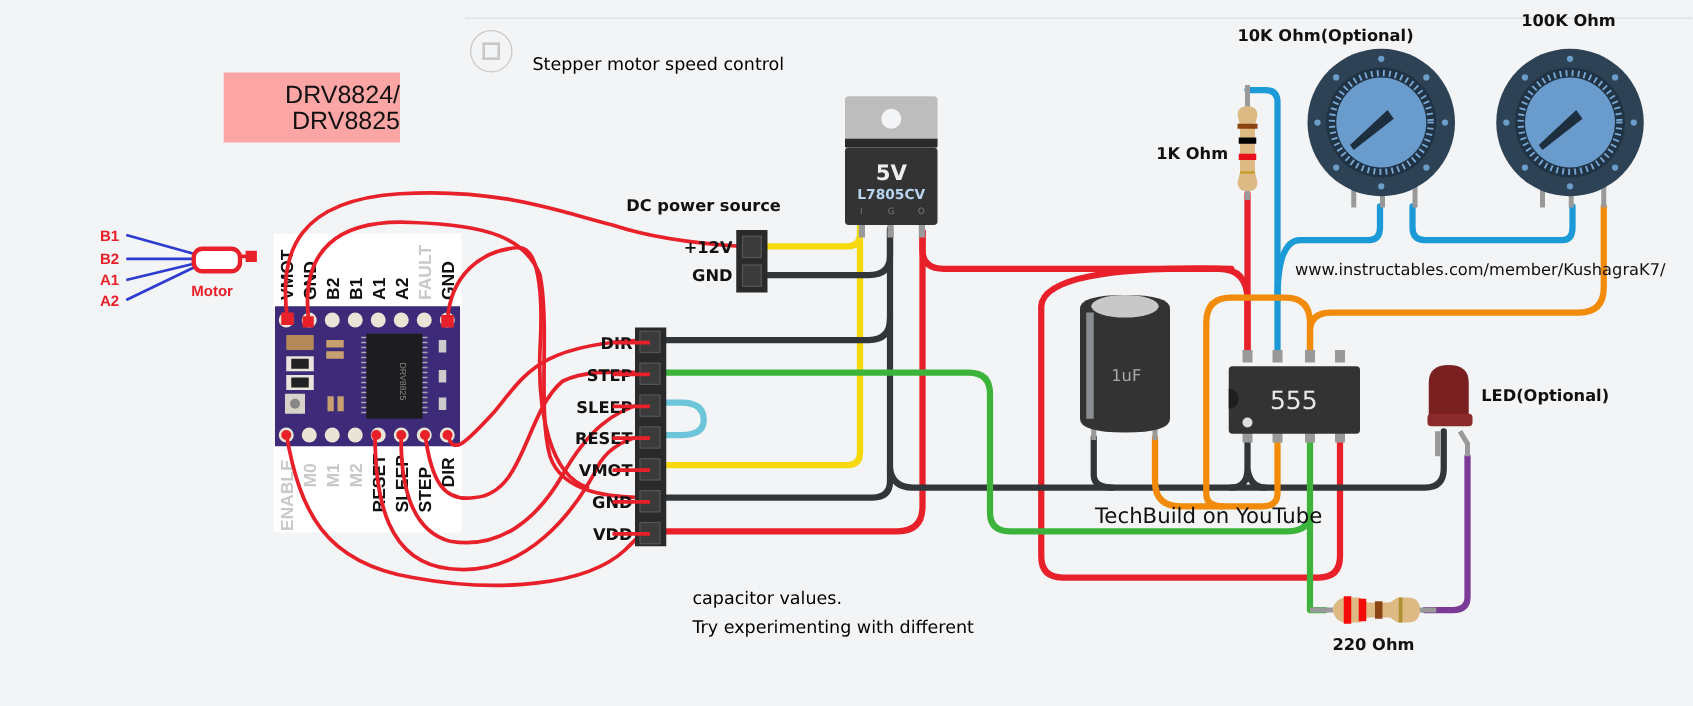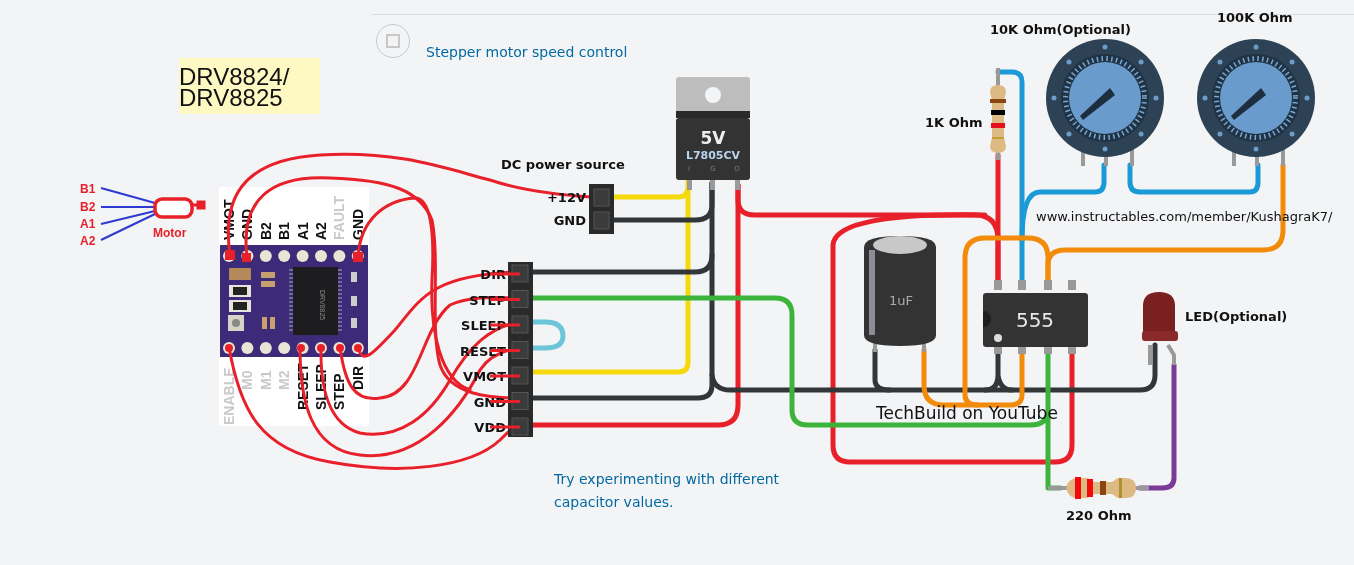--- a/index.html
+++ b/index.html
@@ -6,24 +6,24 @@
   body { width:1354px; height:565px; background:#f3f4f6; position:relative; overflow:hidden;
          font-family:"DejaVu Sans", sans-serif; }
   .topline { position:absolute; left:372px; top:14px; width:982px; height:1px; background:#dcdde0; }
   .fs-btn { position:absolute; left:376px; top:24px; width:32px; height:32px; border-radius:50%;
             border:1px solid #c8c8c8; background:#f3f4f6; }
   .fs-btn span { position:absolute; width:6px; height:6px; border-color:#c8c8c8; border-style:solid; }
   .fs-btn .a { left:9px; top:9px; border-width:2px 0 0 2px; }
   .fs-btn .b { right:9px; top:9px; border-width:2px 2px 0 0; }
   .fs-btn .c { left:9px; bottom:9px; border-width:0 0 2px 2px; }
   .fs-btn .d { right:9px; bottom:9px; border-width:0 2px 2px 0; }
-  .note { position:absolute; font-family:"DejaVu Sans", sans-serif; font-size:14px; color:#0369a1; line-height:23px; }
+  .note { position:absolute; font-family:"DejaVu Sans", sans-serif; font-size:14px; color:#000000; line-height:23px; }
   .lbl { position:absolute; font-family:"DejaVu Sans", sans-serif; font-weight:bold; font-size:13px; color:#111; white-space:nowrap; }
-  .drvbox { position:absolute; left:179px; top:58px; width:141px; height:56px; background:#fef9c3;
-            font-family:"Liberation Sans", sans-serif; font-size:24px; color:#111; text-align:left; line-height:21px;
+  .drvbox { position:absolute; left:179px; top:58px; width:141px; height:56px; background:#fca5a5;
+            font-family:"Liberation Sans", sans-serif; font-size:20px; color:#111; text-align:right; line-height:21px;
             padding-top:8px; box-sizing:border-box; }
   svg#circuit { position:absolute; left:0; top:0; }
   .pinlbl { font-family:"Liberation Sans", sans-serif; font-weight:bold; font-size:14px; fill:#111; }
   .pinlbl.grey { fill:#c9c9c9; }
   .hdrlbl { font-family:"DejaVu Sans", sans-serif; font-weight:bold; font-size:13px; fill:#111; }
   .mlbl { font-family:"Liberation Sans", sans-serif; font-weight:bold; font-size:12px; fill:#e8202a; }
 </style>
 </head>
 <body>
 
@@ -427,15 +427,15 @@
     <text class="hdrlbl" x="1066" y="520">220 Ohm</text>
   </g>
 </svg>
 
 <div class="lbl" style="left:997px;top:209px;font-weight:normal;font-size:13px;padding-left:39px;">www.instructables.com/member/KushagraK7/</div>
 <div class="lbl" style="left:876px;top:403px;font-weight:normal;font-size:17px;">TechBuild on YouTube</div>
 <div class="lbl" style="left:990px;top:22px;text-align:right;">10K Ohm(Optional)</div>
 <div class="lbl" style="left:1217px;top:10px;">100K Ohm</div>
 
 <div class="note" style="left:554px;top:468px;">
+  <div>capacitor values.</div>
   <div>Try experimenting with different</div>
-  <div>capacitor values.</div>
 </div>
 
 </body></html>

